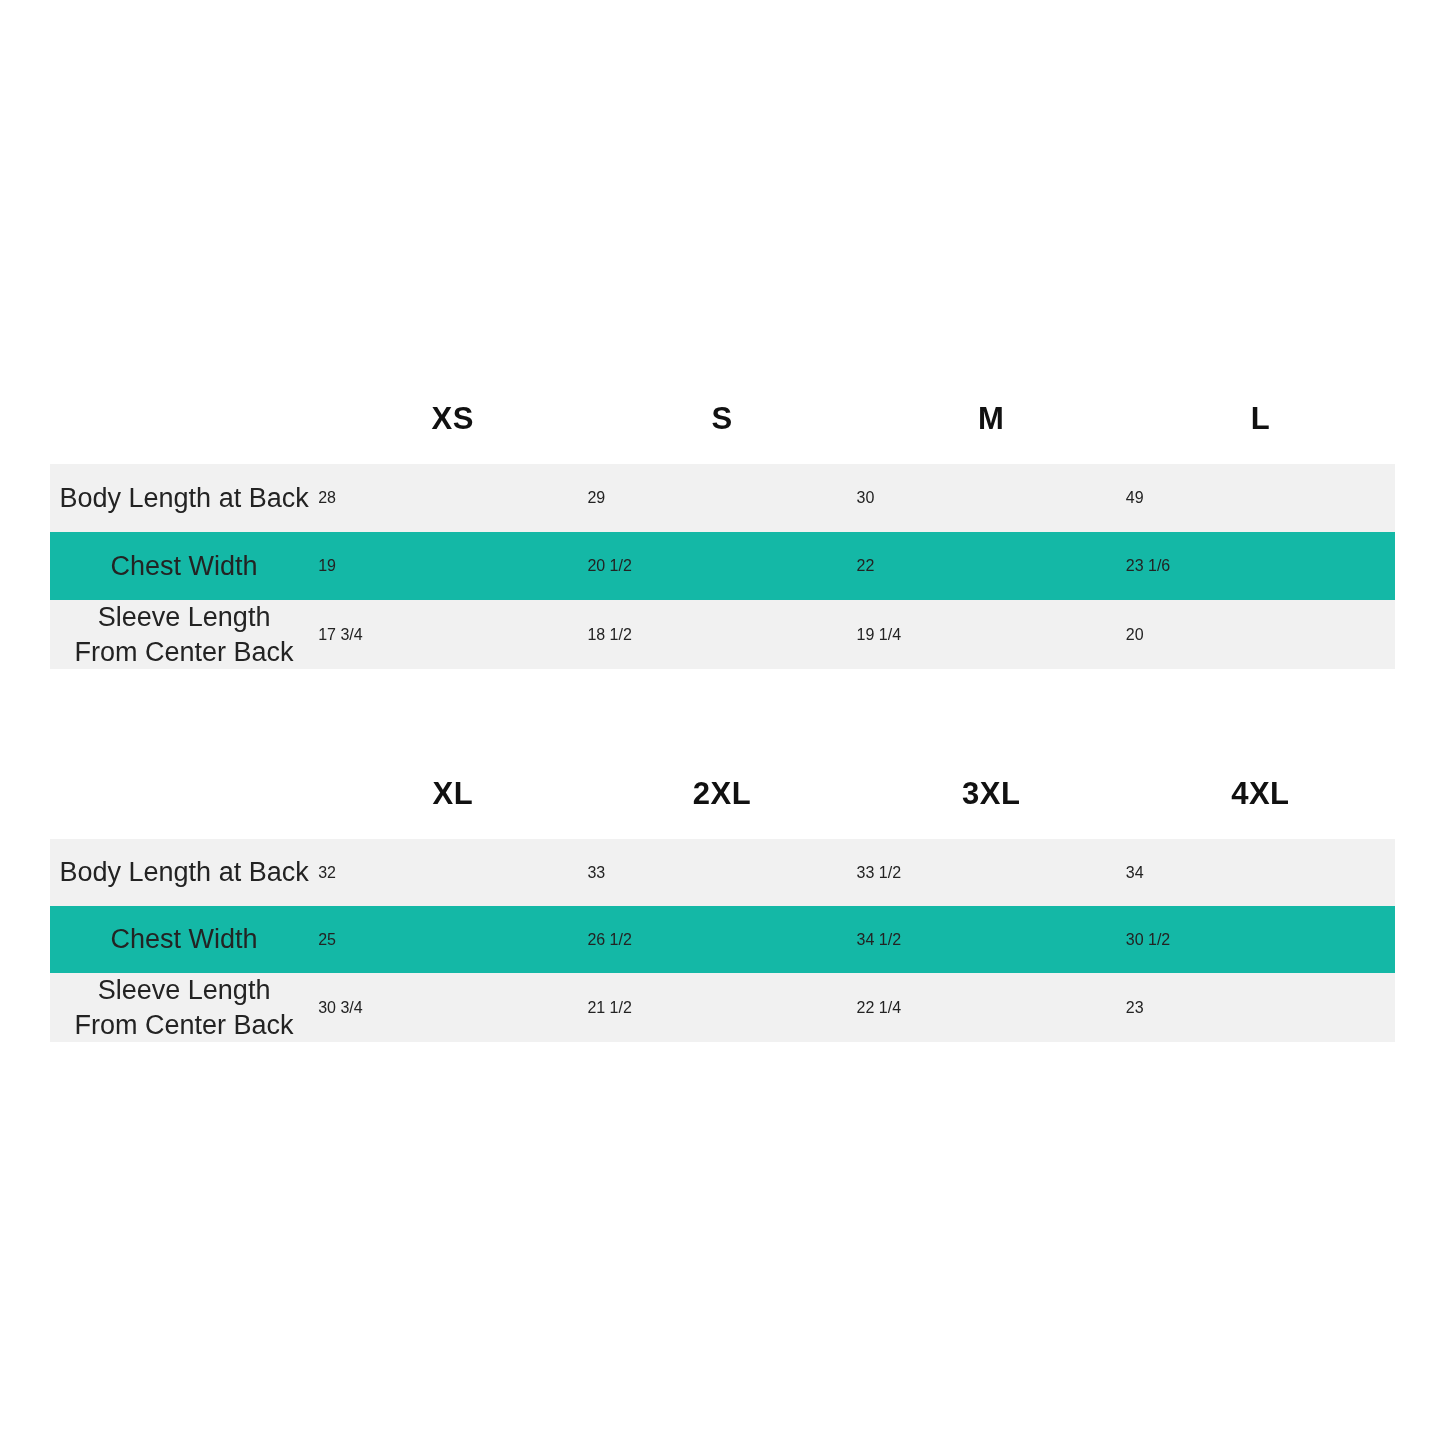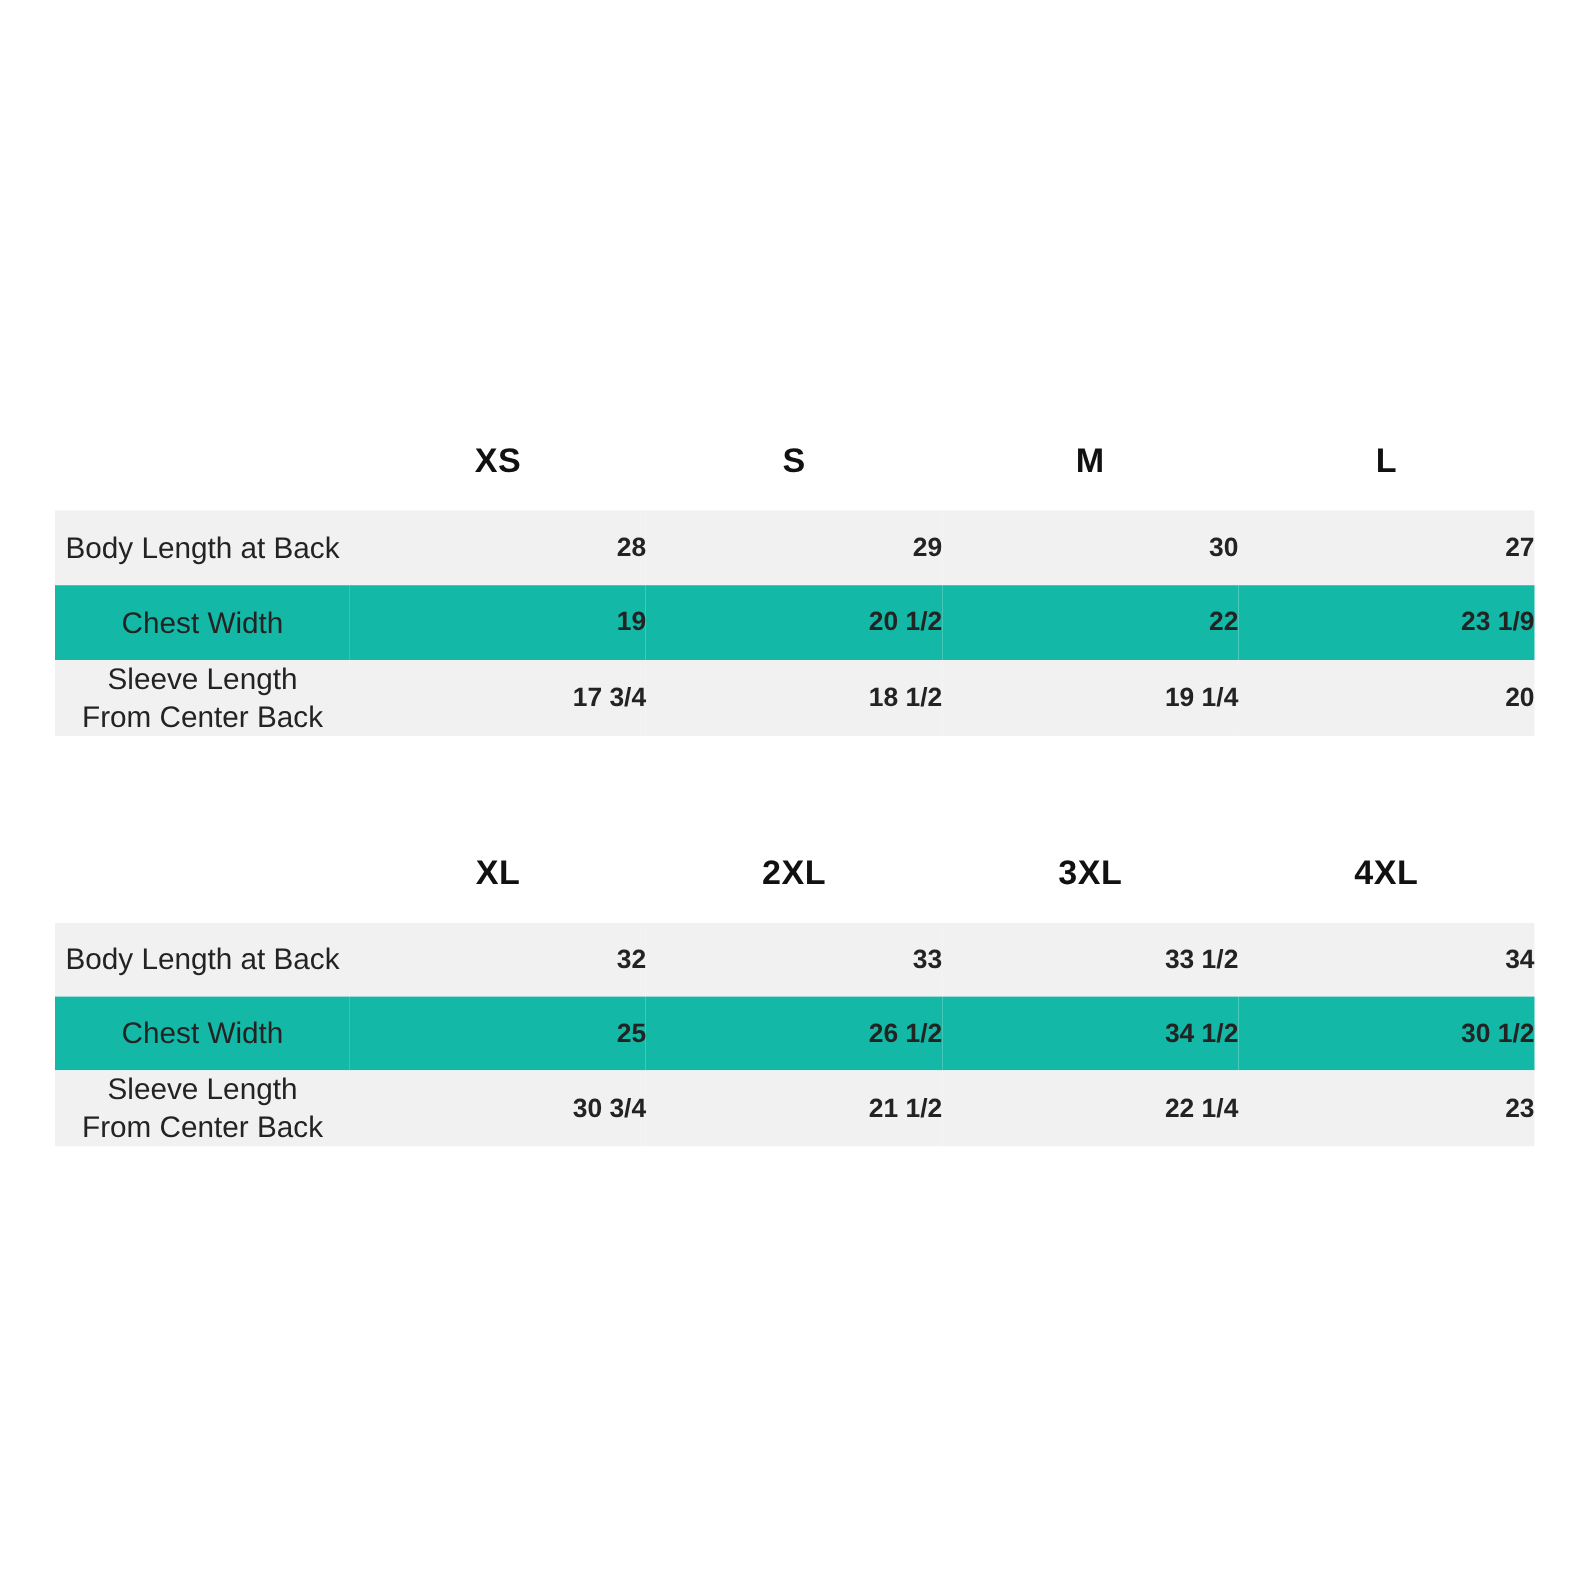--- a/index.html
+++ b/index.html
@@ -74,23 +74,23 @@
     text-align: center;
     font-size: 27px;
     font-weight: 400;
     color: #232323;
     line-height: 1.35;
     padding: 0 16px;
     white-space: pre-line;
   }
 
   .val-cell {
-    text-align: right;
-    font-size: 24px;
-    font-weight: 700;
+    text-align: left;
+    font-size: 16px;
+    font-weight: 400;
     color: #232323;
   }
 
   .r-tall td { height: 68px; }
   .r-short td { height: 67px; }
 
   .two-line {
     line-height: 1.28;
   }
 </style>
@@ -115,28 +115,28 @@
         <th class="hdr-cell vline-left">M</th>
         <th class="hdr-cell">L</th>
       </tr>
     </thead>
     <tbody>
       <tr class="row-shaded r-tall">
         <td class="label-cell">Body Length at Back</td>
         <td class="val-cell vline-left">28</td>
         <td class="val-cell vline-left">29</td>
         <td class="val-cell vline-left">30</td>
-        <td class="val-cell">27</td>
+        <td class="val-cell">49</td>
       </tr>
       <tr class="row-plain r-tall">
         <td class="label-cell">Chest Width</td>
         <td class="val-cell vline-left">19</td>
         <td class="val-cell vline-left">20 1/2</td>
         <td class="val-cell vline-left">22</td>
-        <td class="val-cell">23 1/9</td>
+        <td class="val-cell">23 1/6</td>
       </tr>
       <tr class="row-shaded r-tall">
         <td class="label-cell two-line">Sleeve Length
 From Center Back</td>
         <td class="val-cell vline-left">17 3/4</td>
         <td class="val-cell vline-left">18 1/2</td>
         <td class="val-cell vline-left">19 1/4</td>
         <td class="val-cell">20</td>
       </tr>
     </tbody>

